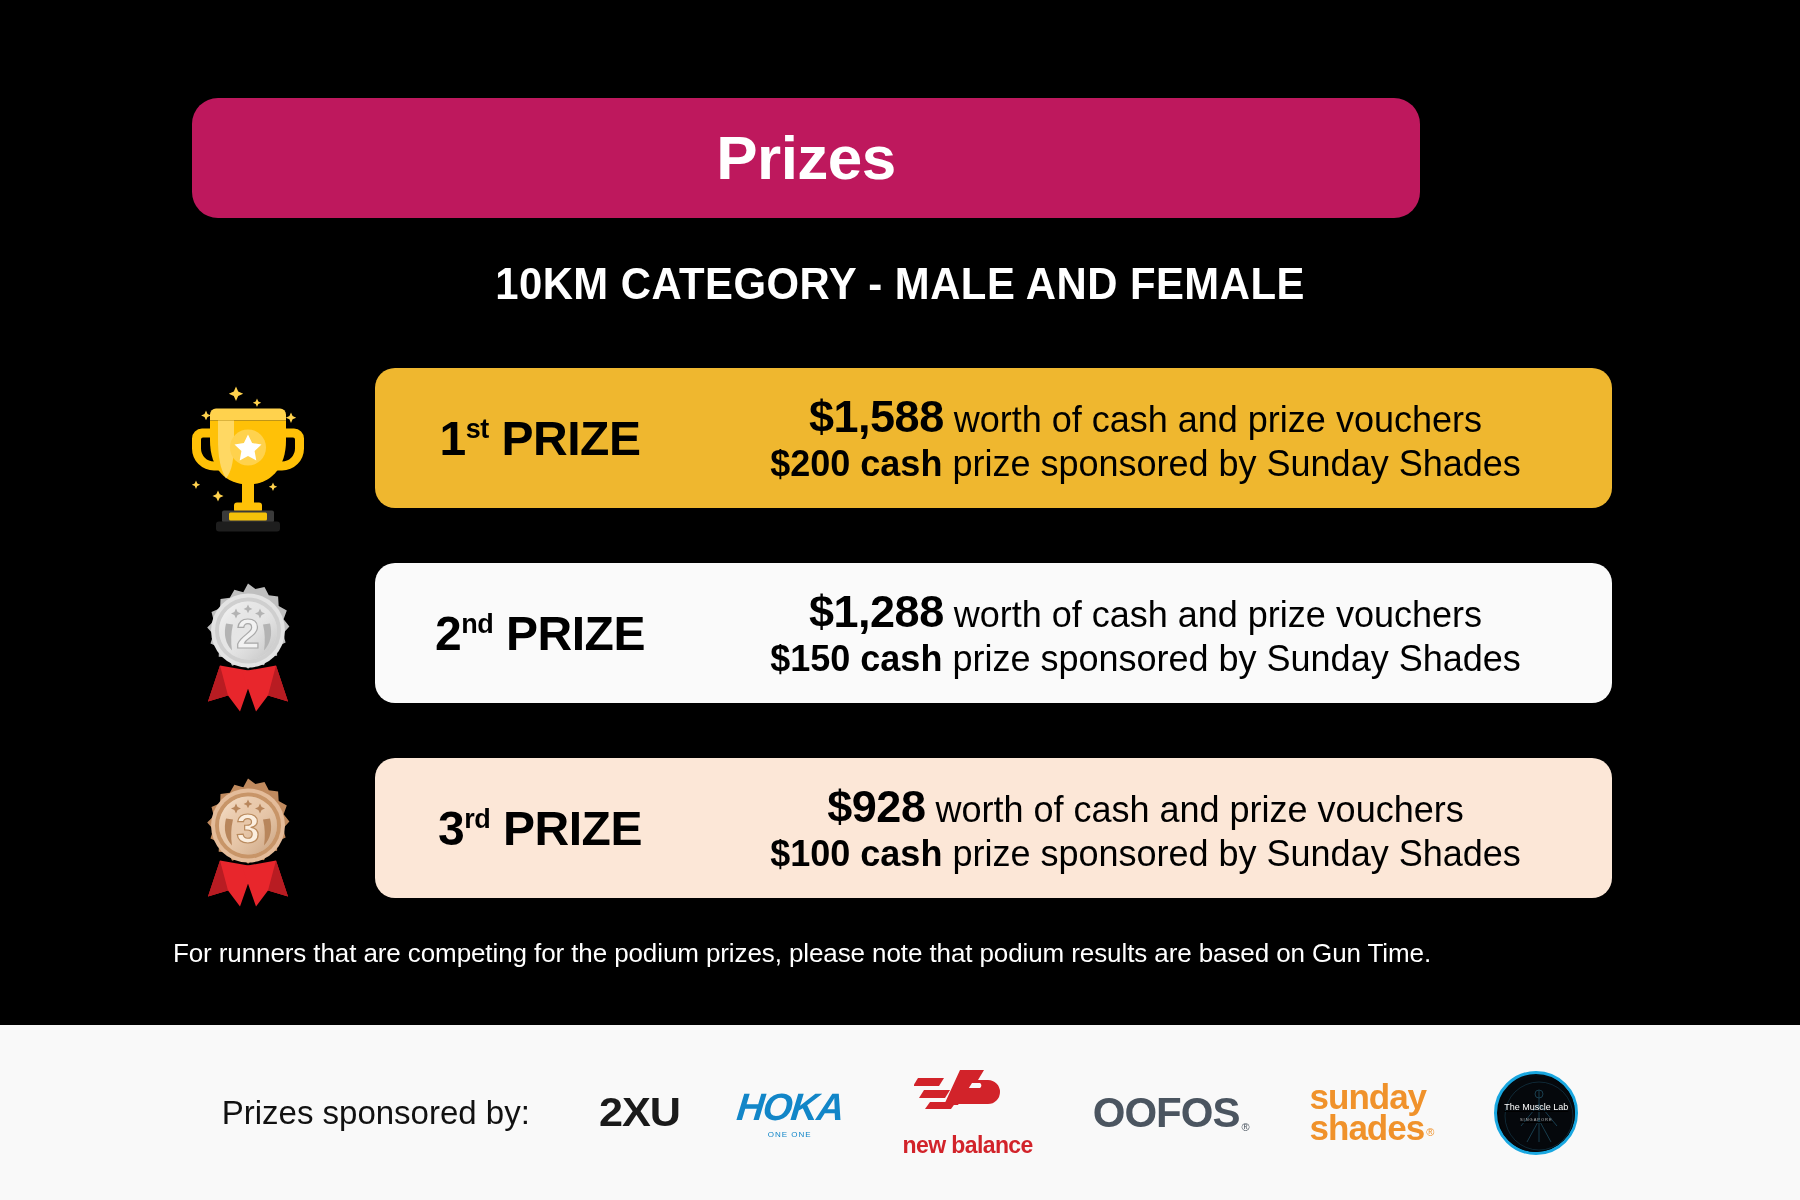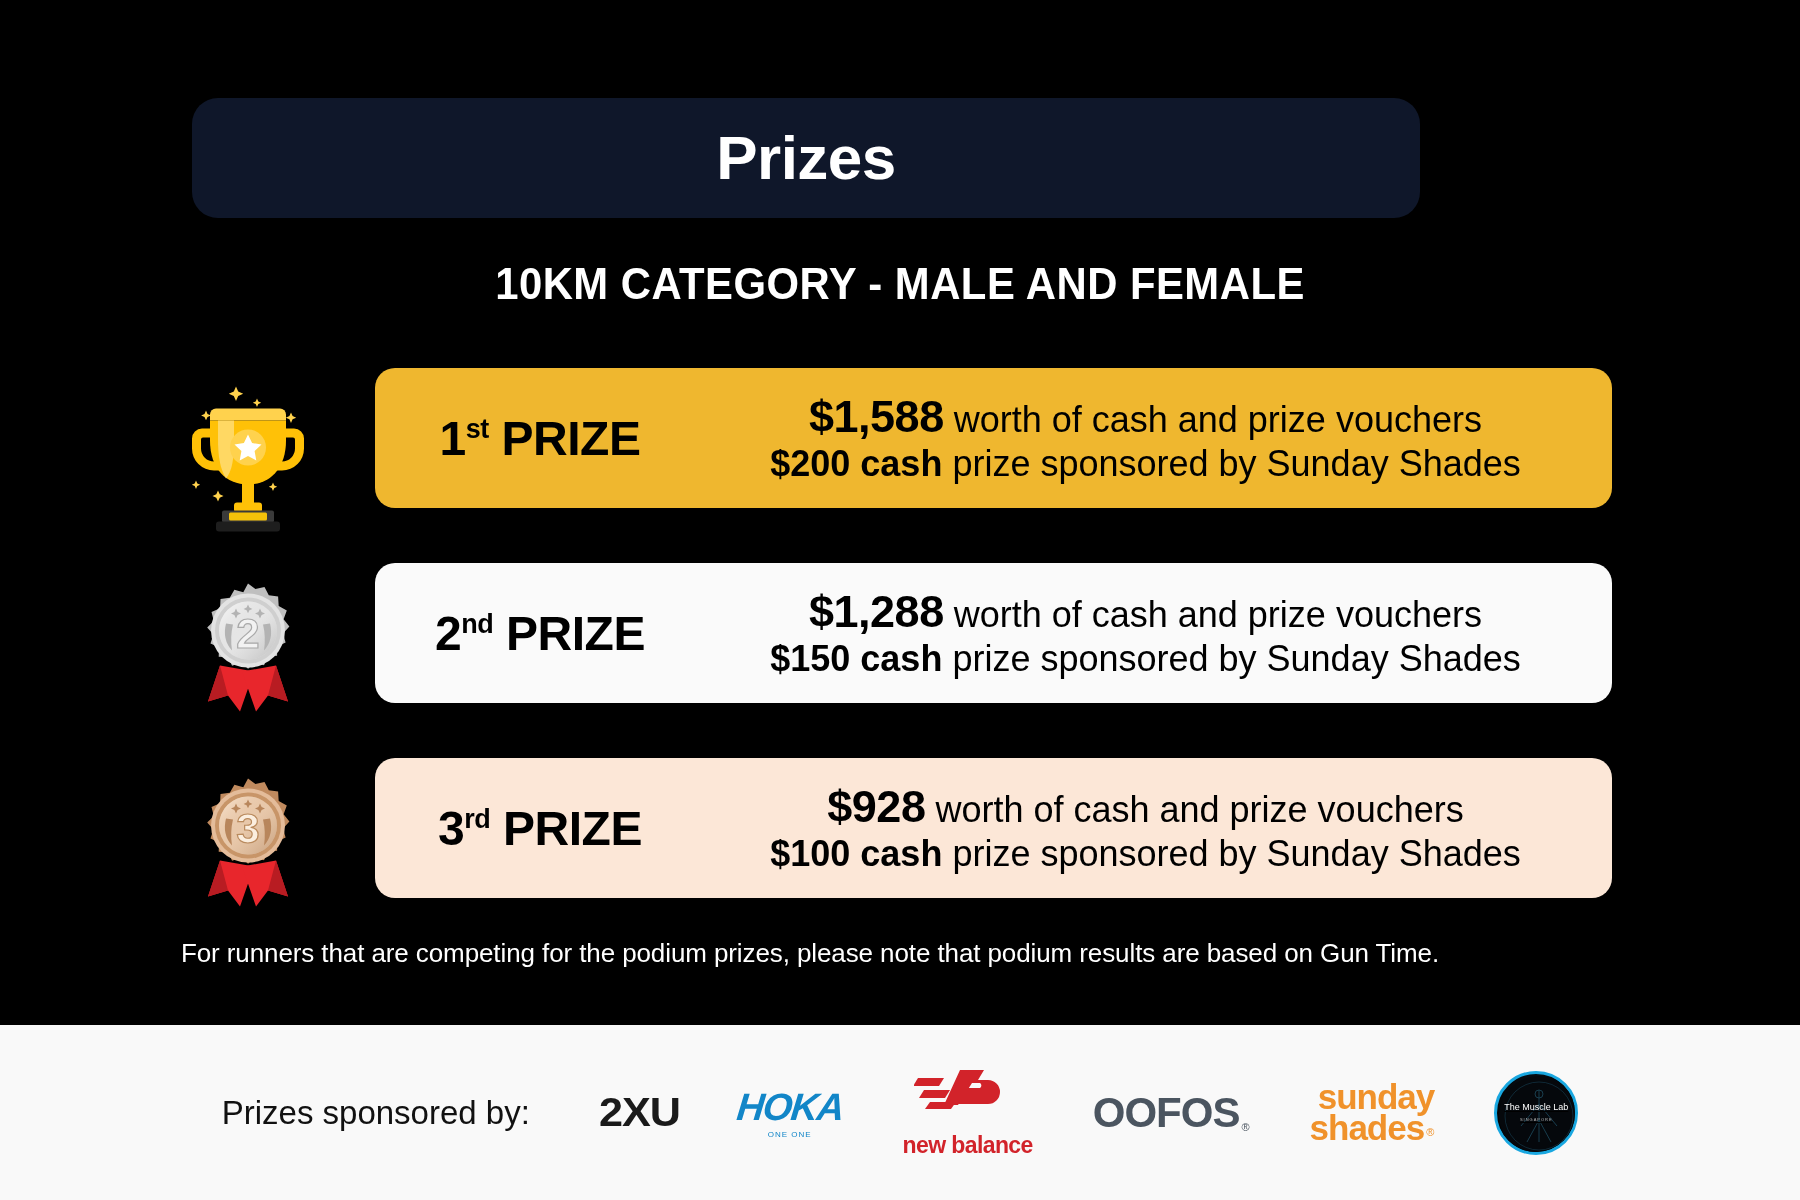--- a/index.html
+++ b/index.html
@@ -8,21 +8,21 @@
     background:#000000;
     font-family:"Liberation Sans", sans-serif;
     overflow:hidden;
   }
   .poster { position:relative; width:1800px; height:1200px; background:#000; }
 
   
   .banner {
     position:absolute; left:192px; top:98px;
     width:1228px; height:120px;
-    background:#0f172a;
+    background:#be185d;
     border-radius:26px;
     display:flex; align-items:center; justify-content:center;
   }
   .banner-title {
     color:#ffffff;
     font-size:62px;
     font-weight:bold;
     letter-spacing:-0.5px;
     line-height:1;
   }
@@ -78,21 +78,21 @@
     color:#000;
     padding-right:26px;
   }
   .detail .line { line-height:1.18; white-space:nowrap; }
   .detail .amount { font-size:45px; font-weight:bold; letter-spacing:-0.5px; }
   .detail .rest   { font-size:36px; font-weight:400; }
   .detail .semi   { font-size:36px; font-weight:bold; }
 
   
   .disclaimer {
-    position:absolute; left:8px; top:938px; width:1604px;
+    position:absolute; left:0; top:938px; width:1604px;
     text-align:center;
     color:#ffffff;
     font-size:26px;
     font-weight:400;
     letter-spacing:-0.1px;
   }
 
   
   .footer {
     position:absolute; left:0; top:1025px;
@@ -126,21 +126,21 @@
   .logo-nb-text {
     font-size:23px; font-weight:bold; color:#D2232A; letter-spacing:-0.6px;
     margin-top:18px;
   }
   .logo-oofos-wrap { display:flex; align-items:center; }
   .logo-oofos {
     font-size:42px; font-weight:bold; color:#4B5560;
     letter-spacing:-1px;
   }
   .logo-oofos-reg { font-size:11px; color:#4B5560; margin-left:2px; align-self:flex-end; margin-bottom:4px; }
-  .logo-sunday-wrap { display:flex; flex-direction:column; align-items:flex-end; line-height:0.86; }
+  .logo-sunday-wrap { display:flex; flex-direction:column; align-items:flex-start; line-height:0.86; }
   .logo-sunday, .logo-shades {
     font-size:35px; font-weight:bold; color:#F0922B; letter-spacing:-1px;
   }
   .logo-shades-row { display:flex; align-items:flex-end; }
   .logo-reg-small { font-size:11px; color:#F0922B; margin-left:2px; margin-bottom:5px; }
   .logo-muscle {
     width:84px; height:84px; border-radius:50%;
     background:radial-gradient(circle at 50% 38%, #123 0%, #000 70%);
     border:3px solid #19A7E0;
     display:flex; align-items:center; justify-content:center;

